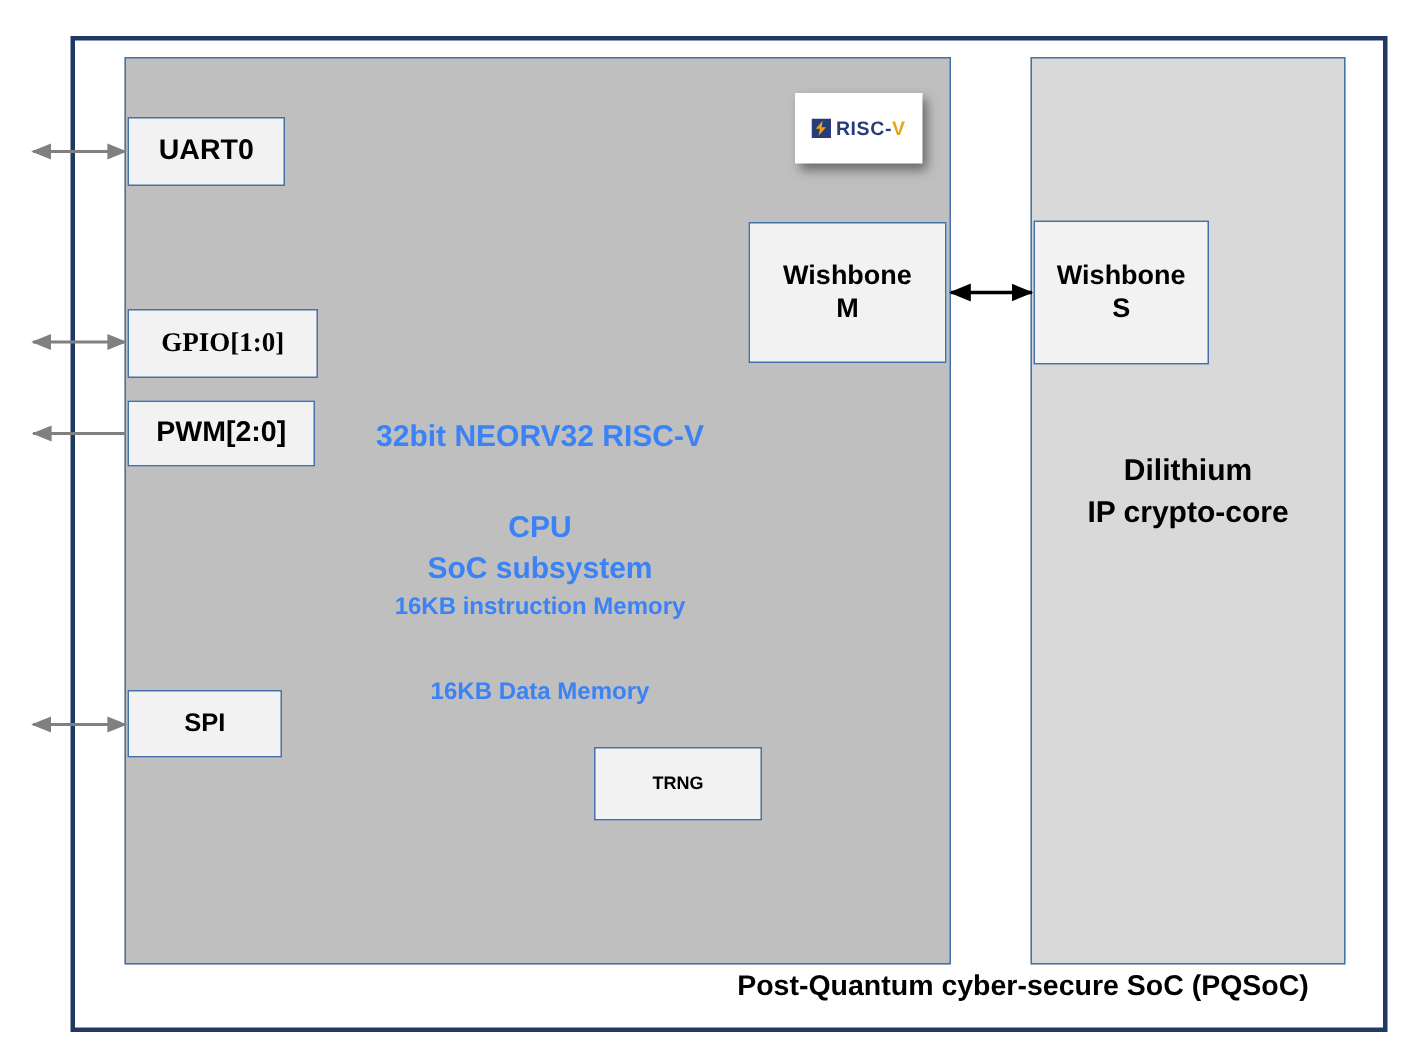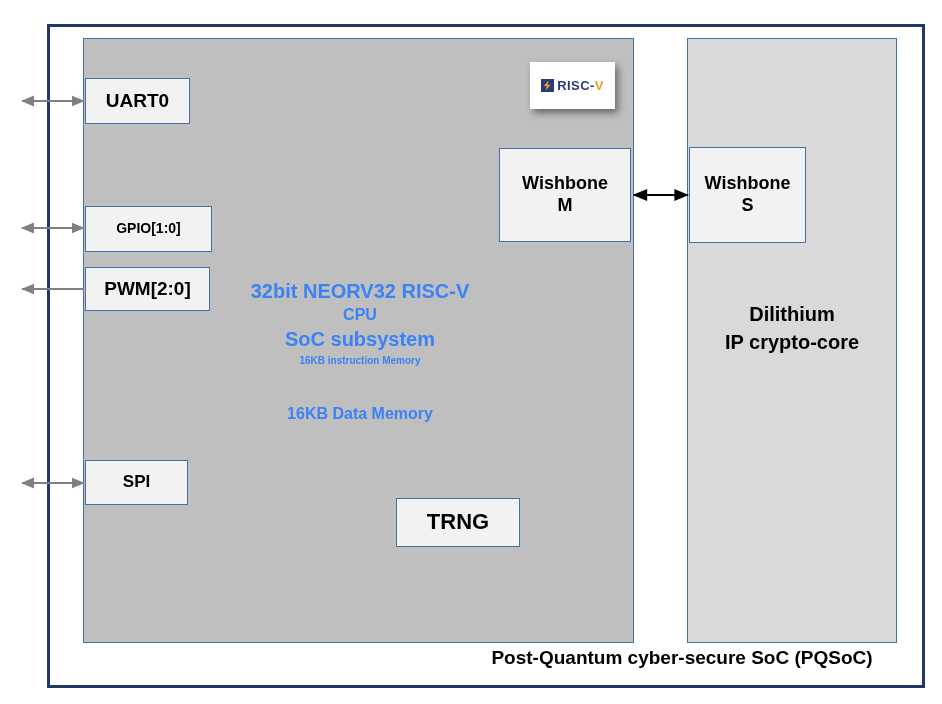--- a/index.html
+++ b/index.html
@@ -40,38 +40,38 @@
     position:absolute;box-sizing:border-box;
     background:#F2F2F2;
     border:1.5px solid #4472A8;
     display:flex;align-items:center;justify-content:center;
     text-align:center;
     color:#000000;
     font-weight:bold;
     line-height:1.22;
   }
   .uart0   {left:85px; top:78px;  width:105px; height:46px; font-size:19px;}
-  .gpio    {left:85px; top:206px; width:127px; height:46px; font-size:14px;}
+  .gpio    {left:85px; top:206px; width:127px; height:46px; font-size:18px;font-family:Liberation Serif, serif;}
   .pwm     {left:85px; top:267px; width:125px; height:44px; font-size:19px;}
   .spi     {left:85px; top:460px; width:103px; height:45px; font-size:17px;}
-  .trng    {left:396px;top:498px; width:124px; height:49px; font-size:22px;}
+  .trng    {left:396px;top:498px; width:112px; height:49px; font-size:12px;}
   .wb-m    {left:499px;top:148px; width:132px; height:94px; font-size:18px;}
   .wb-s    {left:689px;top:147px; width:117px; height:96px; font-size:18px;}
 
   
   .cpu-caption{
     position:absolute;
     left:170px;top:278px;width:380px;
     text-align:center;color:#3b82f6;font-weight:bold;
     line-height:1.32;
   }
   .cpu-caption .l1{font-size:20px;display:block;}
-  .cpu-caption .l2{font-size:16px;display:block;}
+  .cpu-caption .l2{font-size:20px;display:block;margin-top:35px;}
   .cpu-caption .l3{font-size:20px;display:block;}
-  .cpu-caption .l4{font-size:10px;display:block;margin-top:2px;}
+  .cpu-caption .l4{font-size:16px;display:block;margin-top:2px;}
   .cpu-caption .l5{font-size:16px;display:block;margin-top:36px;}
 
   
   .crypto-caption{
     position:absolute;
     left:687px;top:300px;width:210px;
     text-align:center;color:#000000;font-weight:bold;
     font-size:20px;line-height:1.42;
   }
   .crypto-caption span{display:block;}

